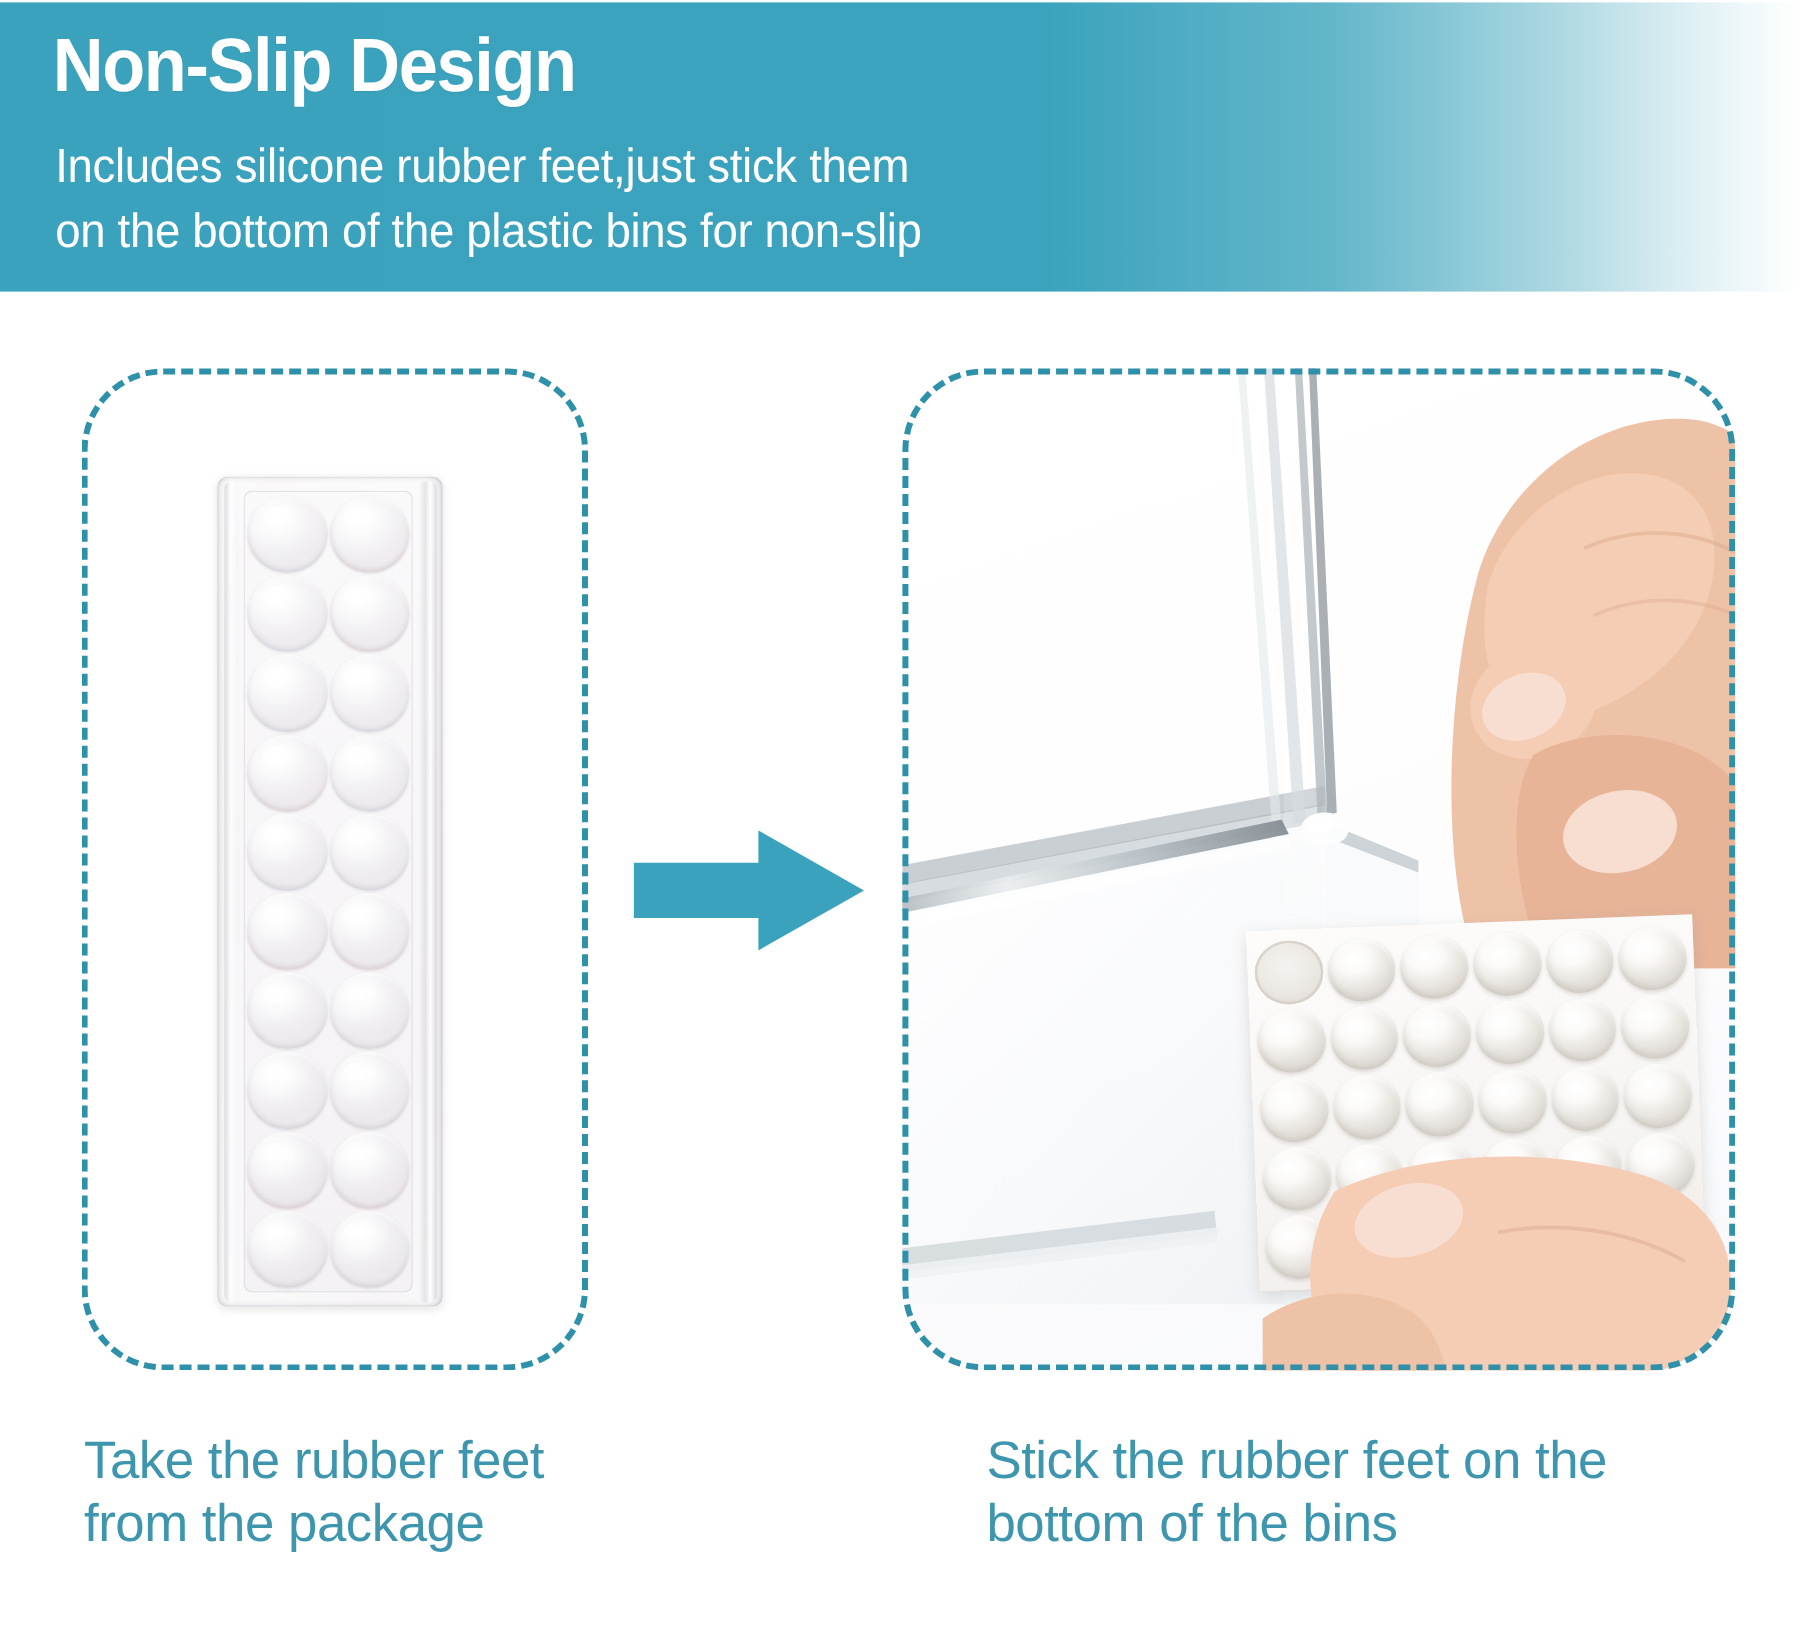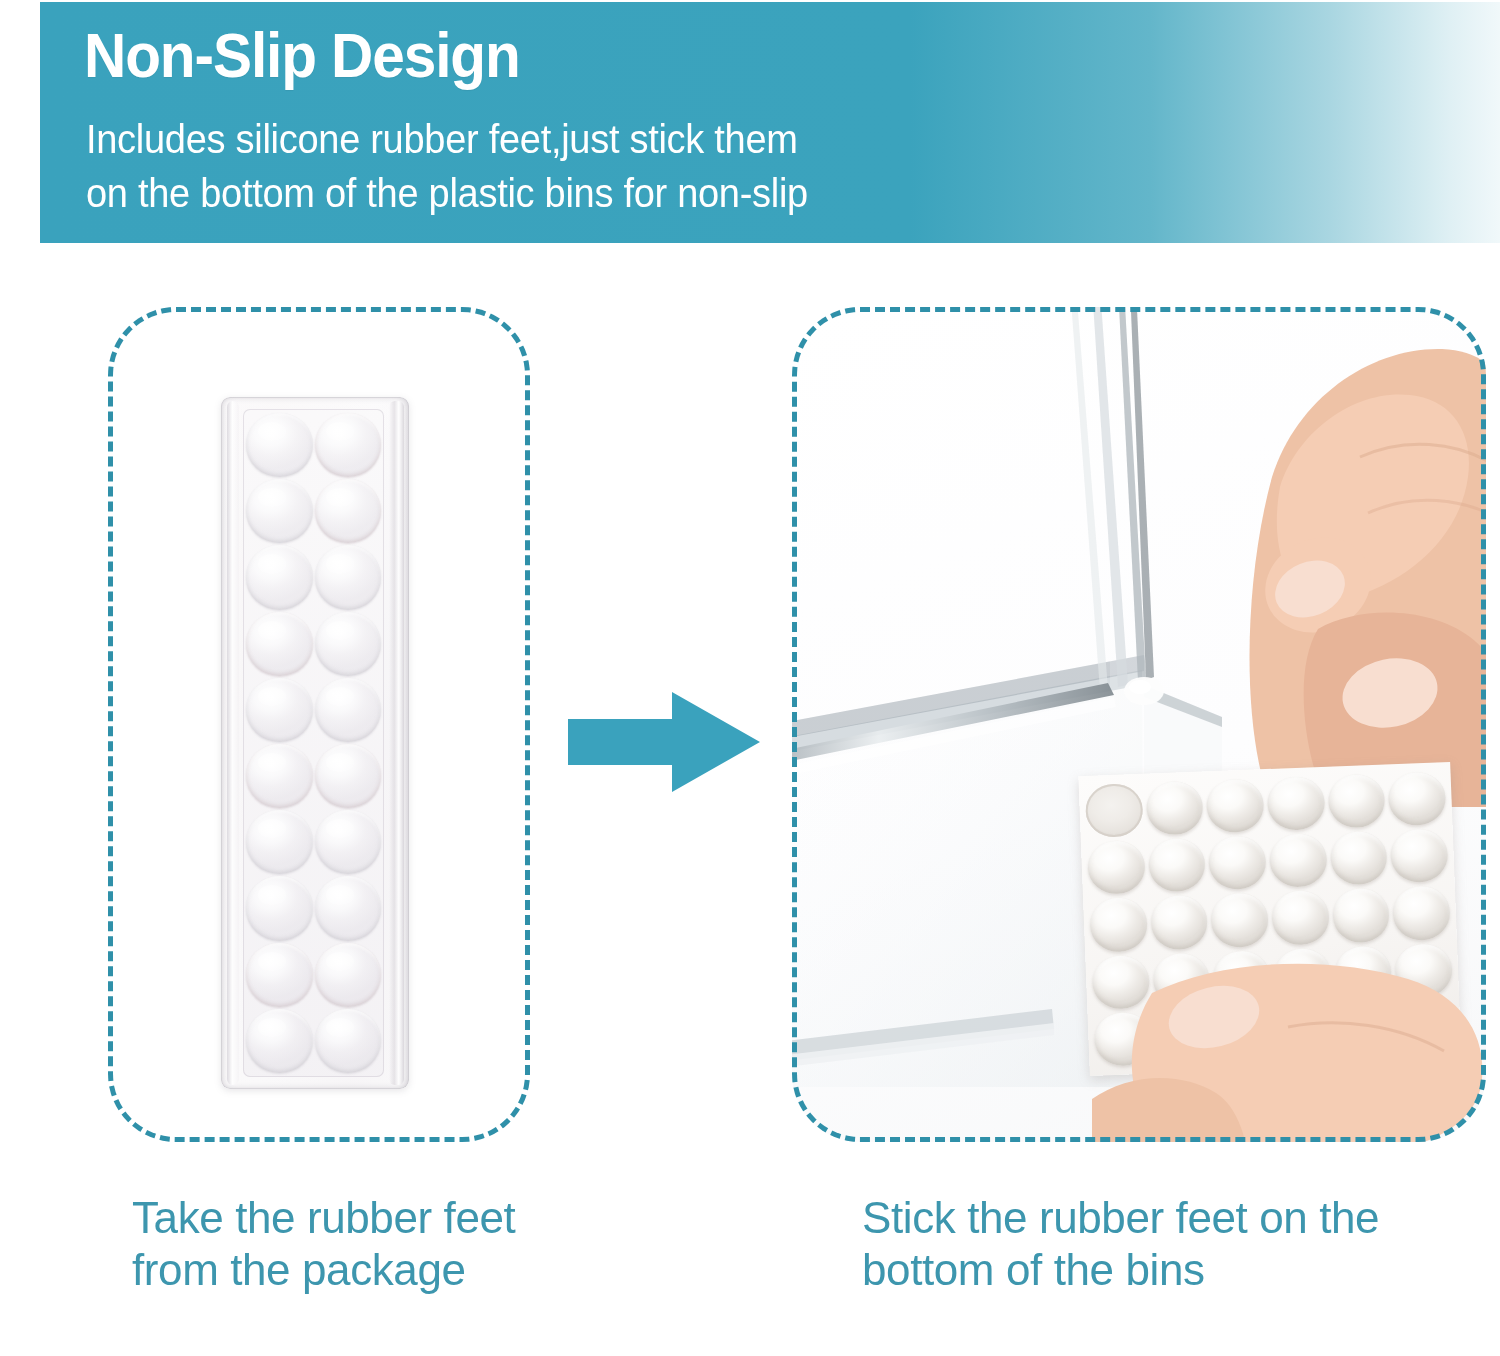--- a/index.html
+++ b/index.html
@@ -10,21 +10,20 @@
     background: #ffffff;
     font-family: "Liberation Sans", sans-serif;
     overflow: hidden;
   }
 
   #page {
     position: relative;
     width: 1240px;
     height: 1356px;
     background: #ffffff;
-    margin-left: 40px;
   }
 
   
   .banner {
     position: absolute;
     left: 0;
     top: 2px;
     width: 1500px;
     height: 241px;
     background: linear-gradient(to right,
@@ -96,21 +95,21 @@
 
   
   .caption {
     position: absolute;
     color: #3d96ae;
     font-size: 44px;
     font-weight: 400;
     line-height: 52px;
     letter-spacing: -0.4px;
   }
-  .caption-left  { left: 92px;  top: 1192px; width: 430px; }
+  .caption-left  { left: 70px;  top: 1192px; width: 430px; }
   .caption-right { left: 822px; top: 1192px; width: 660px; }
 
   
   .blister-scene {
     position: absolute;
     left: 68px;
     top: 307px;
     width: 422px;
     height: 835px;
     overflow: hidden;

